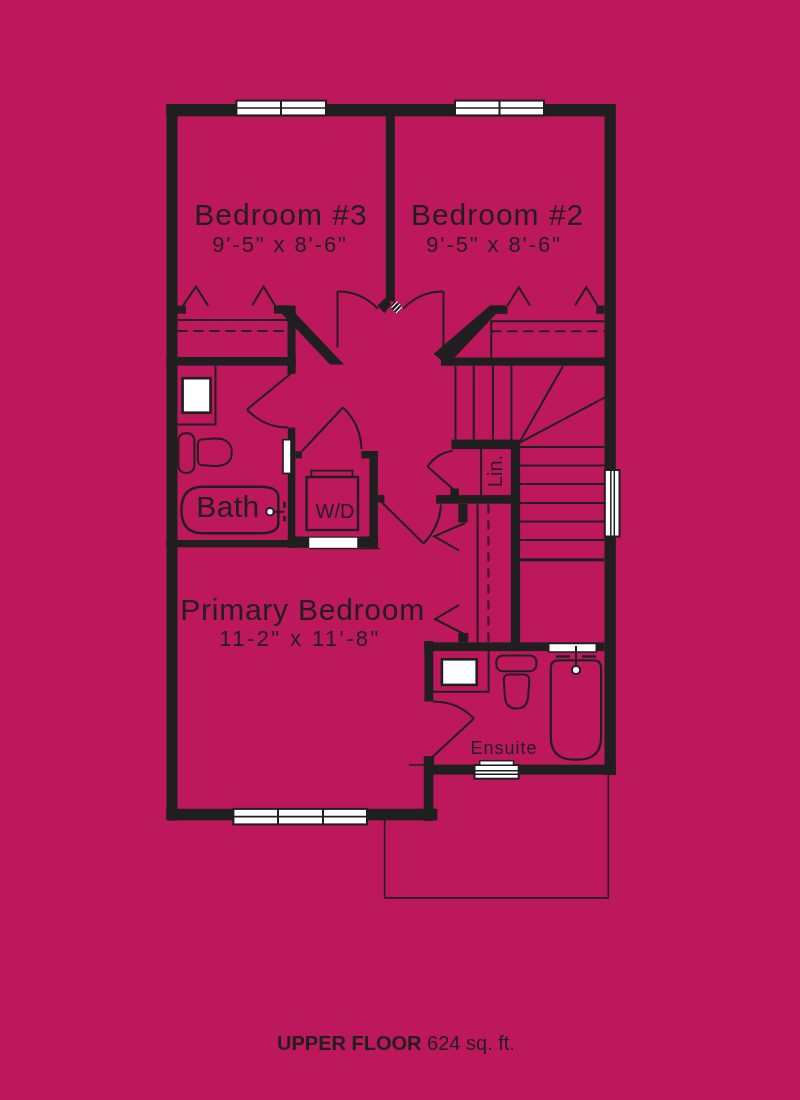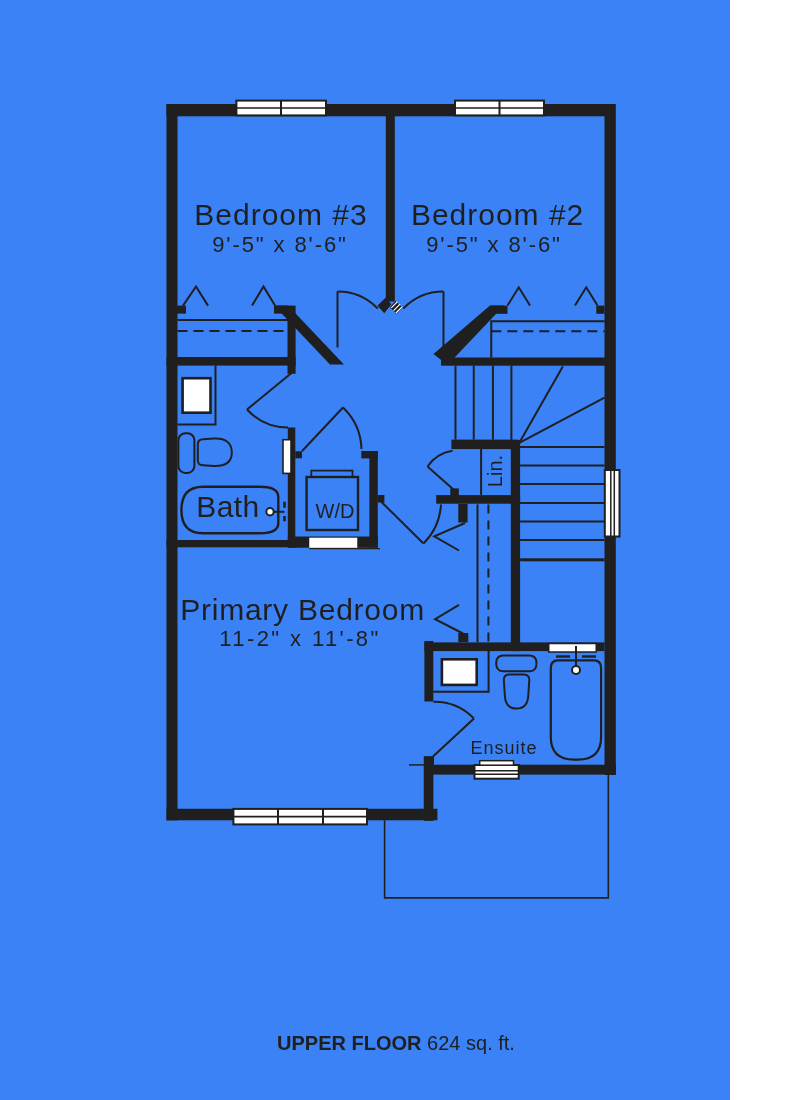--- a/index.html
+++ b/index.html
@@ -1,16 +1,16 @@
 <!DOCTYPE html>
 <html><head>
 <meta charset="utf-8">
 <style>
   html,body{margin:0;padding:0;background:#ffffff;-webkit-font-smoothing:antialiased;}
-  .page{position:relative;width:730px;height:1100px;background:#3b82f6;overflow:hidden;
+  .page{position:relative;width:800px;height:1100px;background:#be185d;overflow:hidden;
         font-family:"Liberation Sans", sans-serif;}
   svg text{font-family:"Liberation Sans", sans-serif;fill:#1f1f1f;}
 </style>
 </head>
 <body>
 <div class="page">
 <svg width="800" height="1100" viewBox="0 0 800 1100" xmlns="http://www.w3.org/2000/svg">
 <g stroke-linecap="butt">
 
 <rect x="166.5" y="104" width="448.5" height="12.3" fill="#1f1f1f"></rect>

